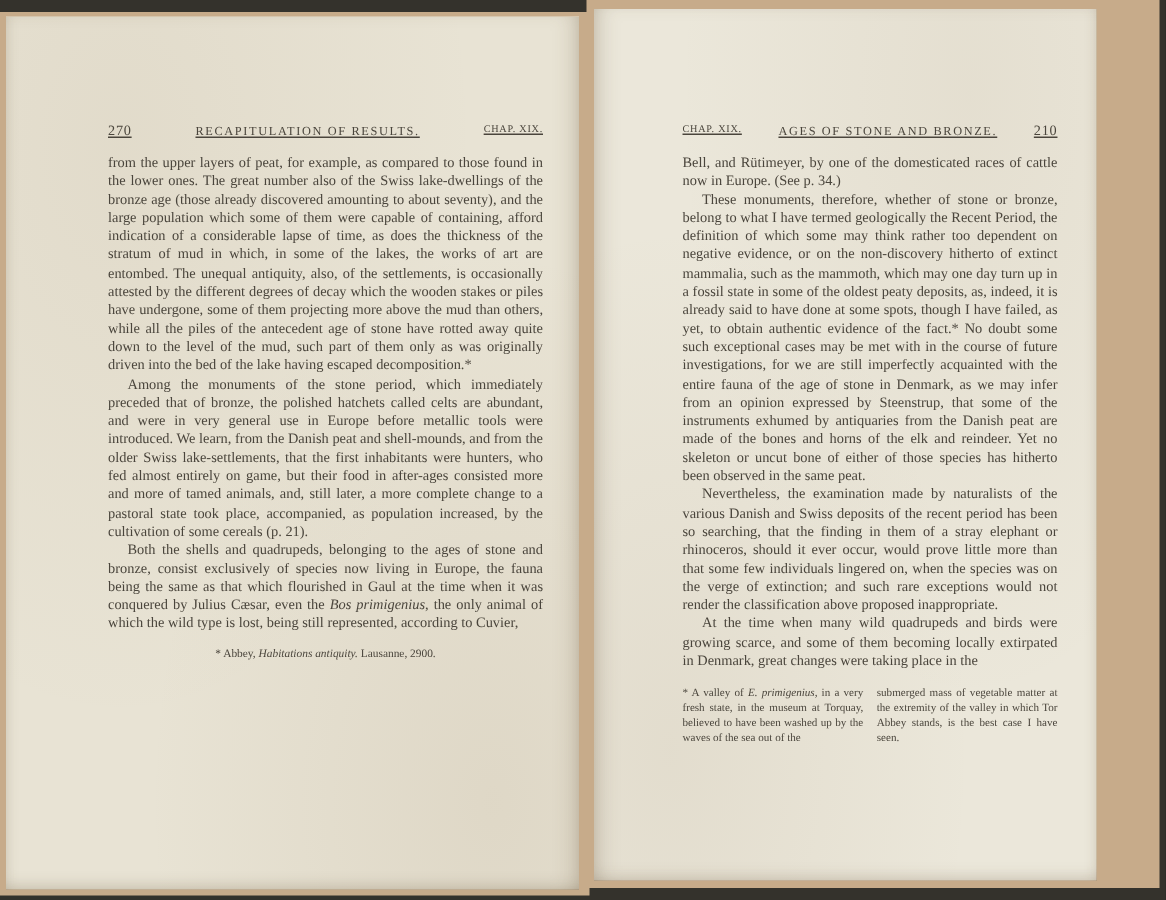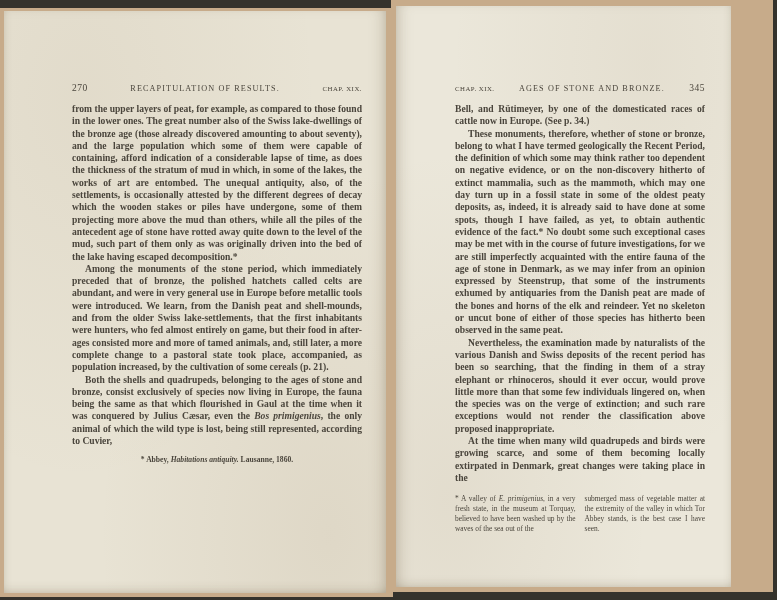--- a/index.html
+++ b/index.html
@@ -37,30 +37,29 @@
     background:
       radial-gradient(ellipse at 75% 10%, rgba(140,115,80,0.07), transparent 55%),
       radial-gradient(ellipse at 15% 85%, rgba(140,115,80,0.09), transparent 50%),
       var(--page-right);
     box-shadow: inset 10px 0 16px -10px rgba(90,70,40,.35),
                 inset 0 -8px 12px -8px rgba(90,70,40,.22),
                 inset -6px 0 10px -8px rgba(90,70,40,.25);
     padding:77px 26px 0 59px;
   }
   .running-header{
-    display:flex;justify-content:space-between;align-items:center;
-    margin-bottom:10px;white-space:nowrap;
+    display:flex;justify-content:space-between;align-items:flex-start;
+    margin-bottom:10px;white-space:nowrap;text-decoration:underline;
   }
   .hdr-chap{font-size:6.8px;letter-spacing:.5px;}
   .hdr-title{font-size:8.2px;letter-spacing:1.1px;}
   .hdr-num{font-size:9.5px;letter-spacing:.5px;}
   .page-body{
     font-size:9.6px;line-height:12.3px;text-align:justify;
     text-justify:inter-word;
-    font-weight:bold;
   }
   .page-body p.para{margin:0;}
   .page-body p.para.indent{text-indent:13px;}
   .page-body em{font-style:italic;}
   .footnote-single{
     margin-top:8px;font-size:7.6px;line-height:10px;text-align:center;
   }
   .footnote-single p.para{margin:0;display:inline;}
   .footnote-cols{
     margin-top:10px;display:flex;gap:9px;
@@ -80,28 +79,28 @@
     <div class="running-header">
       <span class="hdr-num">270</span>
       <span class="hdr-title">RECAPITULATION OF RESULTS.</span>
       <span class="hdr-chap">CHAP. XIX.</span>
     </div>
     <div class="page-body">
         <p class="para"><span>from the upper layers of peat, for example, as compared to those found in the lower ones.  The great number also of the Swiss lake-dwellings of the bronze age (those already discovered amounting to about seventy), and the large population which some of them were capable of containing, afford indication of a considerable lapse of time, as does the thickness of the stratum of mud in which, in some of the lakes, the works of art are entombed.  The unequal antiquity, also, of the settlements, is occasionally attested by the different degrees of decay which the wooden stakes or piles have undergone, some of them projecting more above the mud than others, while all the piles of the antecedent age of stone have rotted away quite down to the level of the mud, such part of them only as was originally driven into the bed of the lake having escaped decomposition.*</span></p>
         <p class="para indent"><span>Among the monuments of the stone period, which immediately preceded that of bronze, the polished hatchets called celts are abundant, and were in very general use in Europe before metallic tools were introduced.  We learn, from the Danish peat and shell-mounds, and from the older Swiss lake-settlements, that the first inhabitants were hunters, who fed almost entirely on game, but their food in after-ages consisted more and more of tamed animals, and, still later, a more complete change to a pastoral state took place, accompanied, as population increased, by the cultivation of some cereals (p. 21).</span></p>
         <p class="para indent"><span>Both the shells and quadrupeds, belonging to the ages of stone and bronze, consist exclusively of species now living in Europe, the fauna being the same as that which flourished in Gaul at the time when it was conquered by Julius Cæsar, even the </span><em>Bos primigenius</em><span>, the only animal of which the wild type is lost, being still represented, according to Cuvier,</span></p>
       </div>
-    <div class="footnote-single page-body"><p class="para"><span>* Abbey, </span><em>Habitations antiquity.</em><span>  Lausanne, 1860.</span></p></div>
+    <div class="footnote-single page-body"><p class="para"><span>* Abbey, </span><em>Habitations antiquity.</em><span>  Lausanne, 2900.</span></p></div>
   </div>
 
   <div class="page" id="page-right">
     <div class="running-header">
       <span class="hdr-chap">CHAP. XIX.</span>
       <span class="hdr-title">AGES OF STONE AND BRONZE.</span>
-      <span class="hdr-num">345</span>
+      <span class="hdr-num">210</span>
     </div>
     <div class="page-body">
         <p class="para"><span>Bell, and Rütimeyer, by one of the domesticated races of cattle now in Europe.  (See p. 34.)</span></p>
         <p class="para indent"><span>These monuments, therefore, whether of stone or bronze, belong to what I have termed geologically the Recent Period, the definition of which some may think rather too dependent on negative evidence, or on the non-discovery hitherto of extinct mammalia, such as the mammoth, which may one day turn up in a fossil state in some of the oldest peaty deposits, as, indeed, it is already said to have done at some spots, though I have failed, as yet, to obtain authentic evidence of the fact.*  No doubt some such exceptional cases may be met with in the course of future investigations, for we are still imperfectly acquainted with the entire fauna of the age of stone in Denmark, as we may infer from an opinion expressed by Steenstrup, that some of the instruments exhumed by antiquaries from the Danish peat are made of the bones and horns of the elk and reindeer.  Yet no skeleton or uncut bone of either of those species has hitherto been observed in the same peat.</span></p>
         <p class="para indent"><span>Nevertheless, the examination made by naturalists of the various Danish and Swiss deposits of the recent period has been so searching, that the finding in them of a stray elephant or rhinoceros, should it ever occur, would prove little more than that some few individuals lingered on, when the species was on the verge of extinction; and such rare exceptions would not render the classification above proposed inappropriate.</span></p>
         <p class="para indent"><span>At the time when many wild quadrupeds and birds were growing scarce, and some of them becoming locally extirpated in Denmark, great changes were taking place in the</span></p>
       </div>
     <div class="footnote-cols">
         <p class="para"><span>* A valley of </span><em>E. primigenius</em><span>, in a very fresh state, in the museum at Torquay, believed to have been washed up by the waves of the sea out of the</span></p>
         <p class="para"><span>submerged mass of vegetable matter at the extremity of the valley in which Tor Abbey stands, is the best case I have seen.</span></p>

